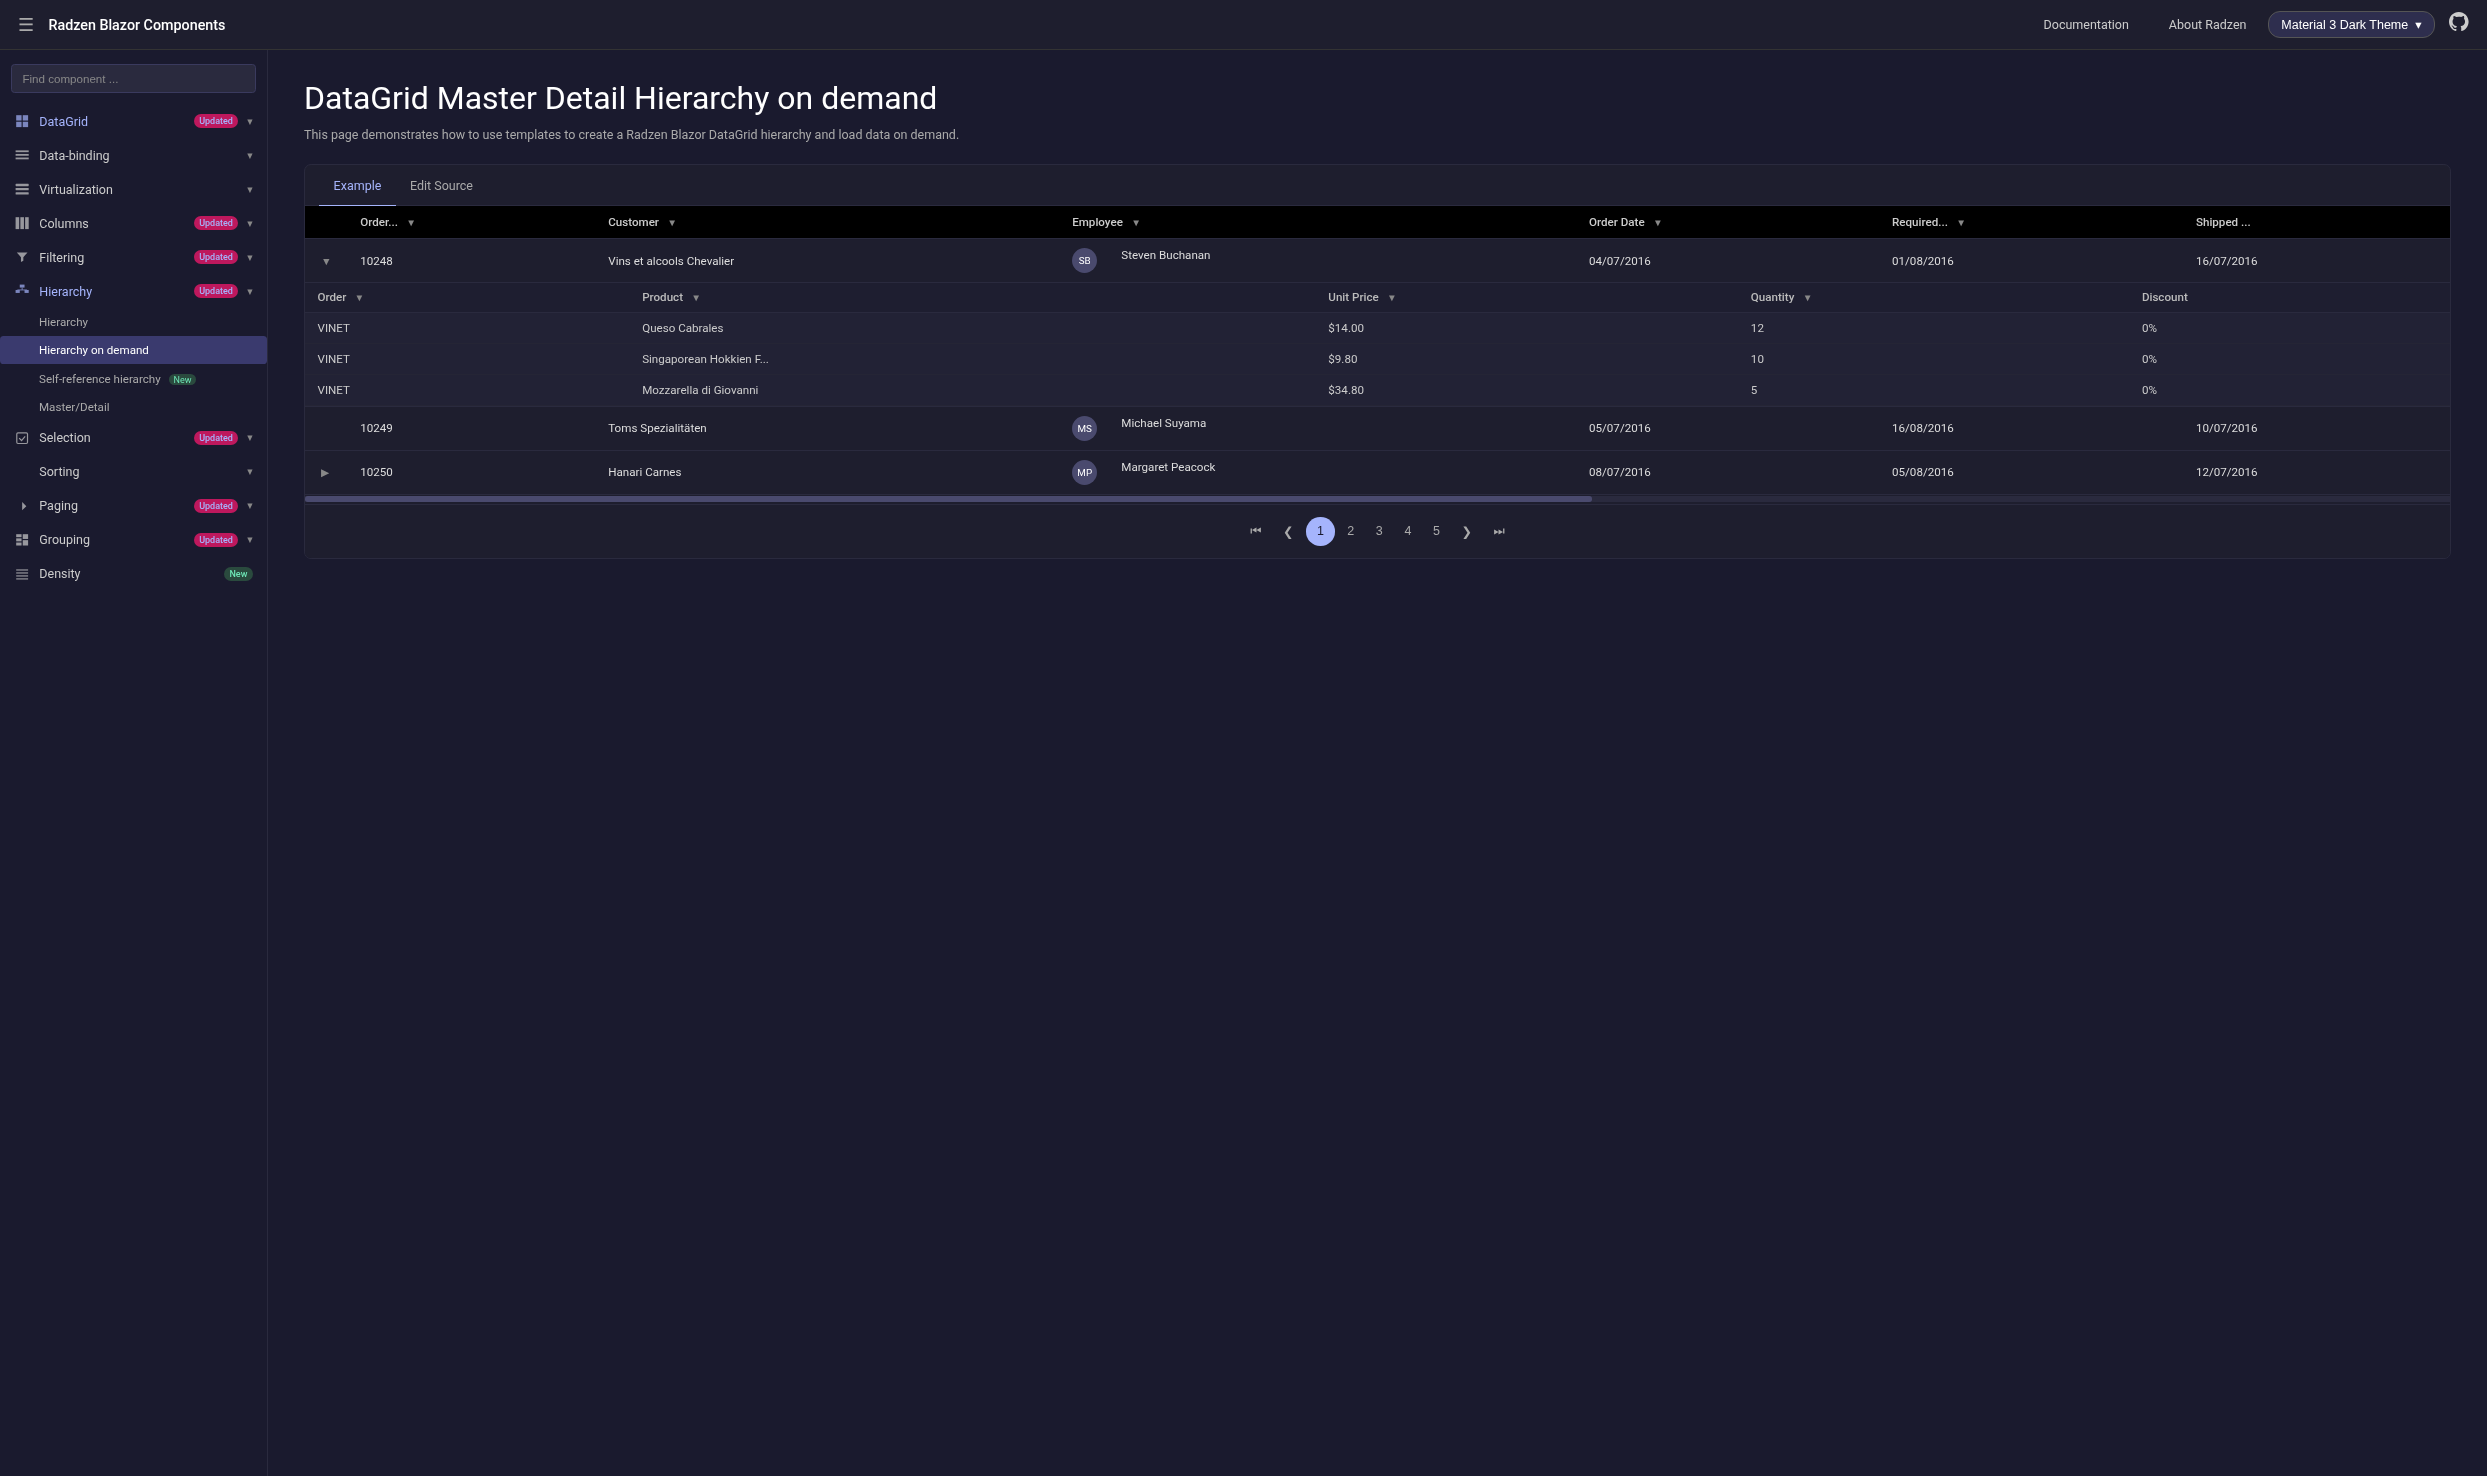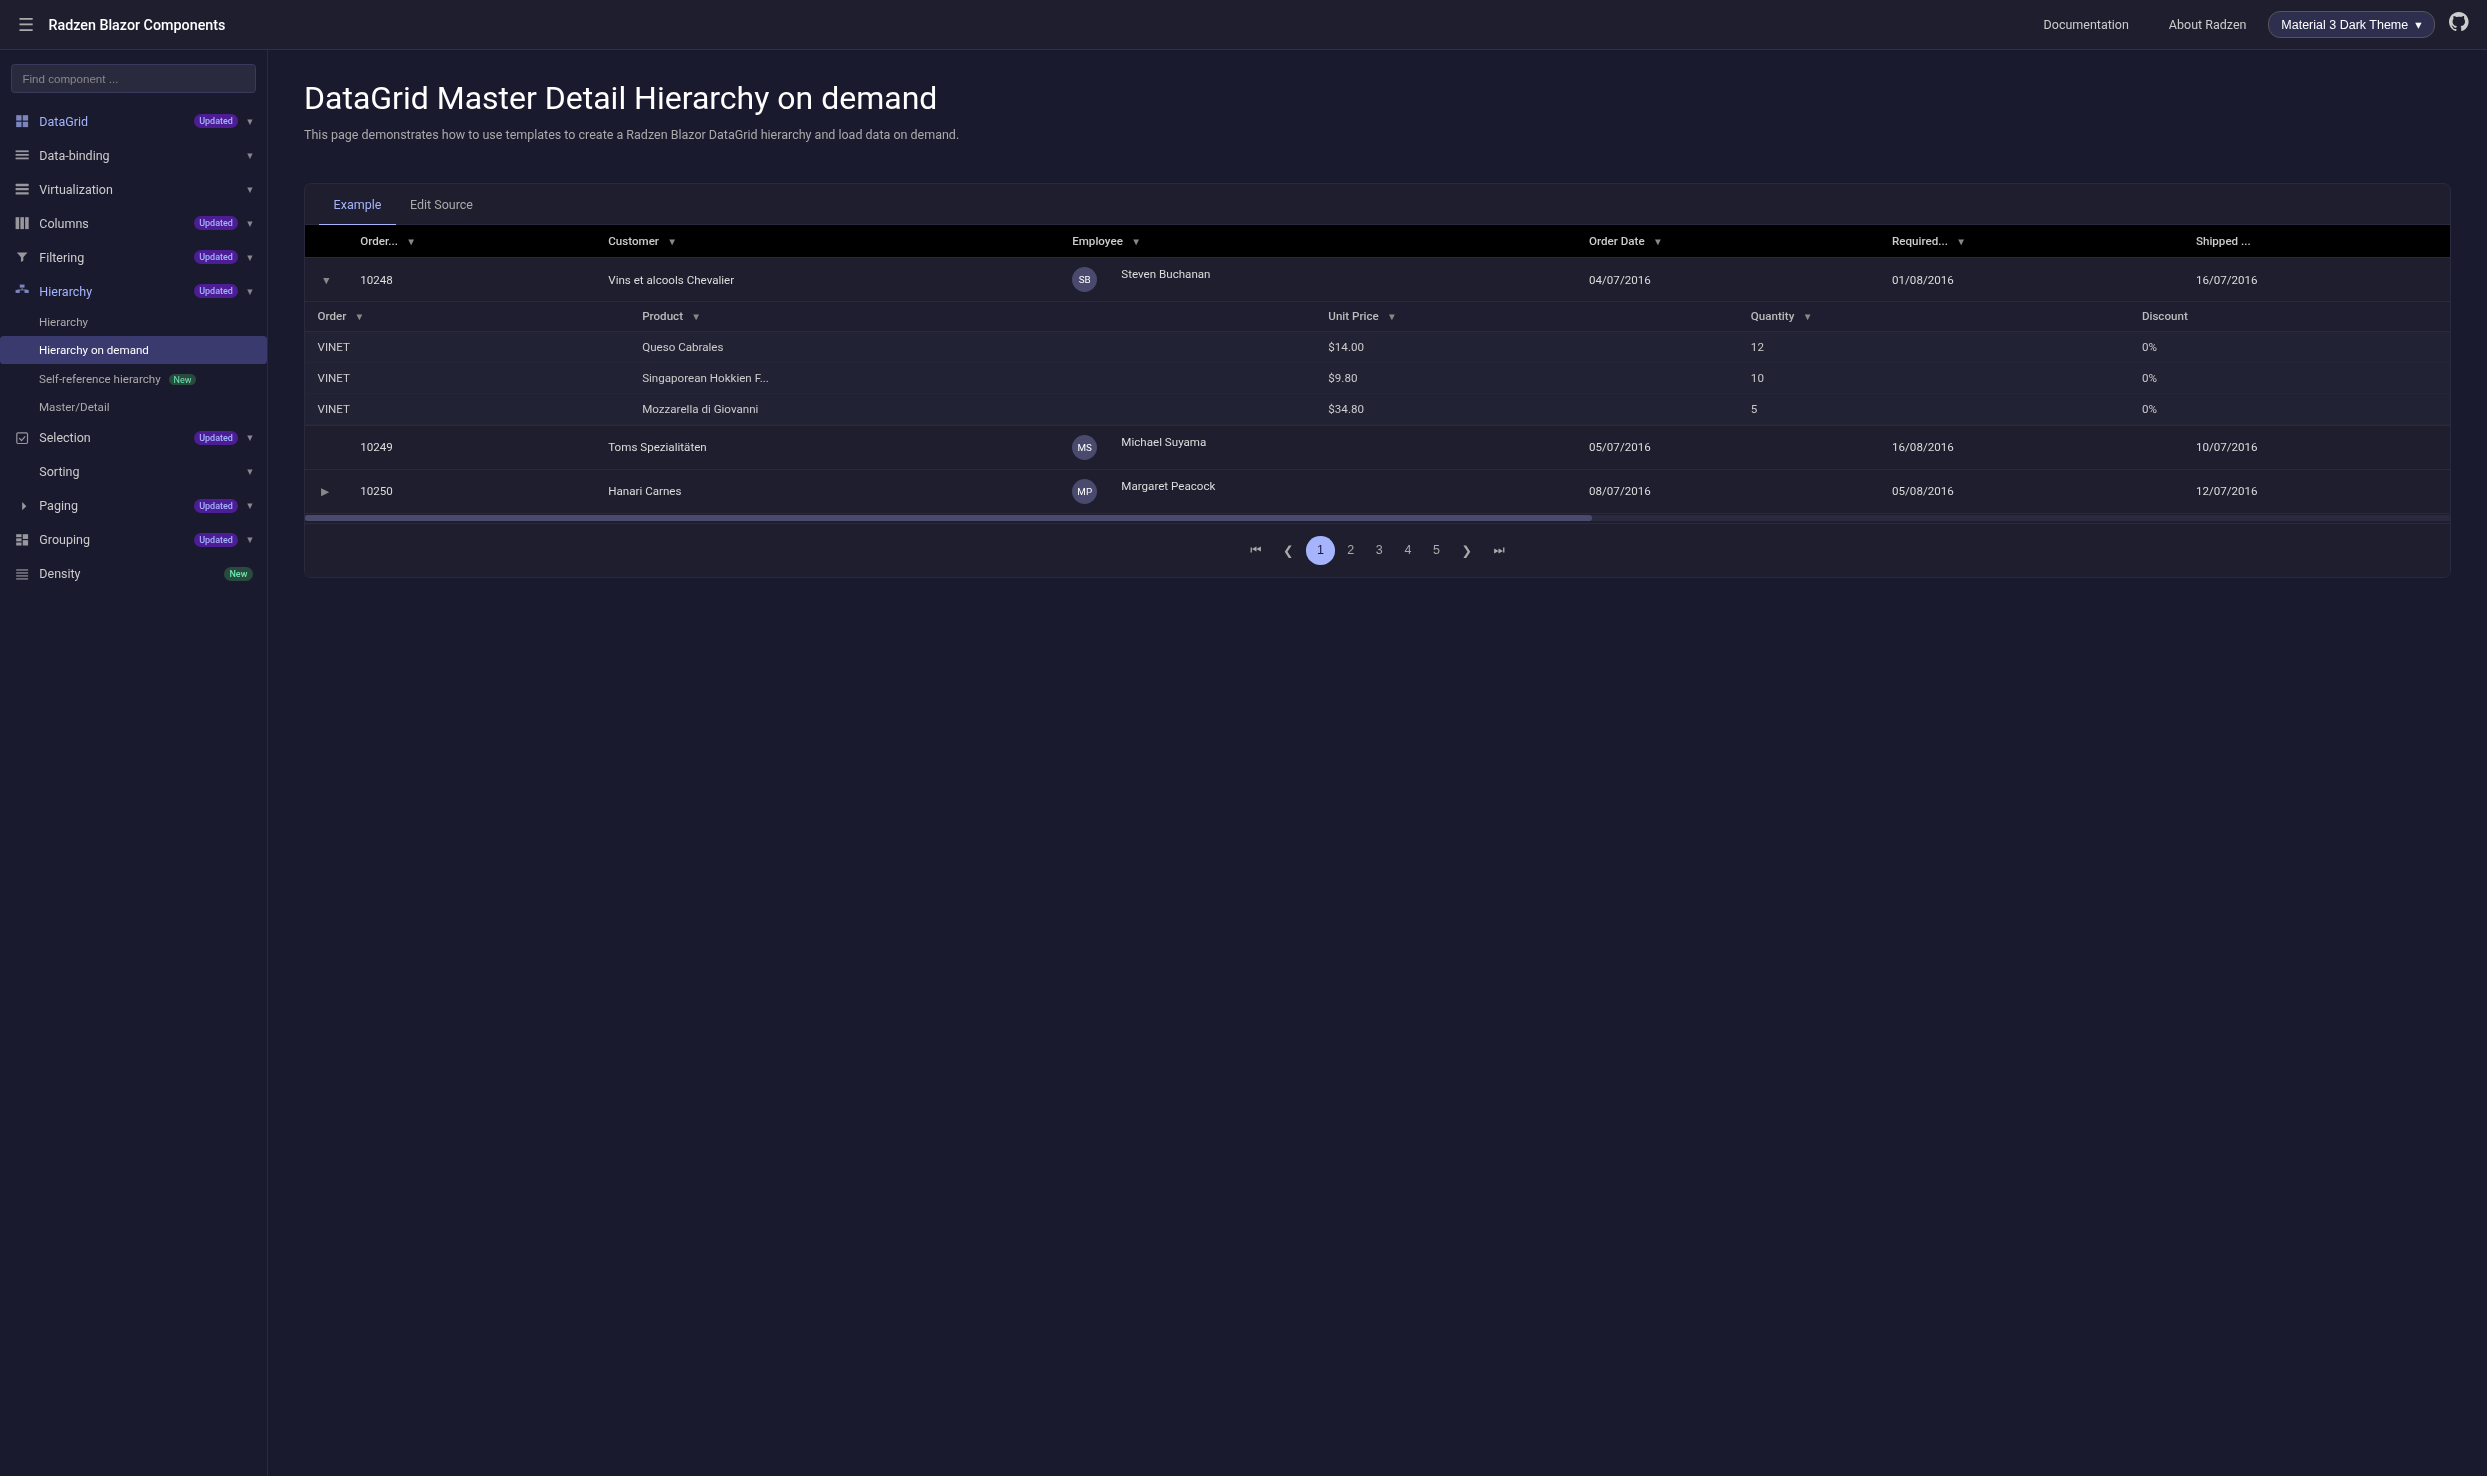--- a/index.html
+++ b/index.html
@@ -104,21 +104,21 @@
       width: 16px;
       height: 16px;
       opacity: 0.7;
       flex-shrink: 0;
       display: flex;
       align-items: center;
       justify-content: center;
     }
     .sidebar-label { flex: 1; }
     .sidebar-badge {
-      background: #4c1d95;
+      background: #be185d;
       color: #a5b4fc;
       font-size: 9px;
       padding: 1.8px 5.4px;
       border-radius: 9px;
       font-weight: 500;
     }
     .sidebar-badge.new-badge {
       background: #2a4a3e;
       color: #6ee7b7;
     }
@@ -154,21 +154,21 @@
     }
     .page-title {
       font-size: 32px;
       font-weight: 400;
       color: #fff;
       margin-bottom: 10.7px;
     }
     .page-desc {
       color: #aaa;
       font-size: 12.5px;
-      margin-bottom: 41px;
+      margin-bottom: 22px;
     }
     
     .card {
       background: #1e1e2e;
       border: 0.9px solid #2a2a3e;
       border-radius: 7.1px;
       overflow: hidden;
     }
     .tabs {
       display: flex;

